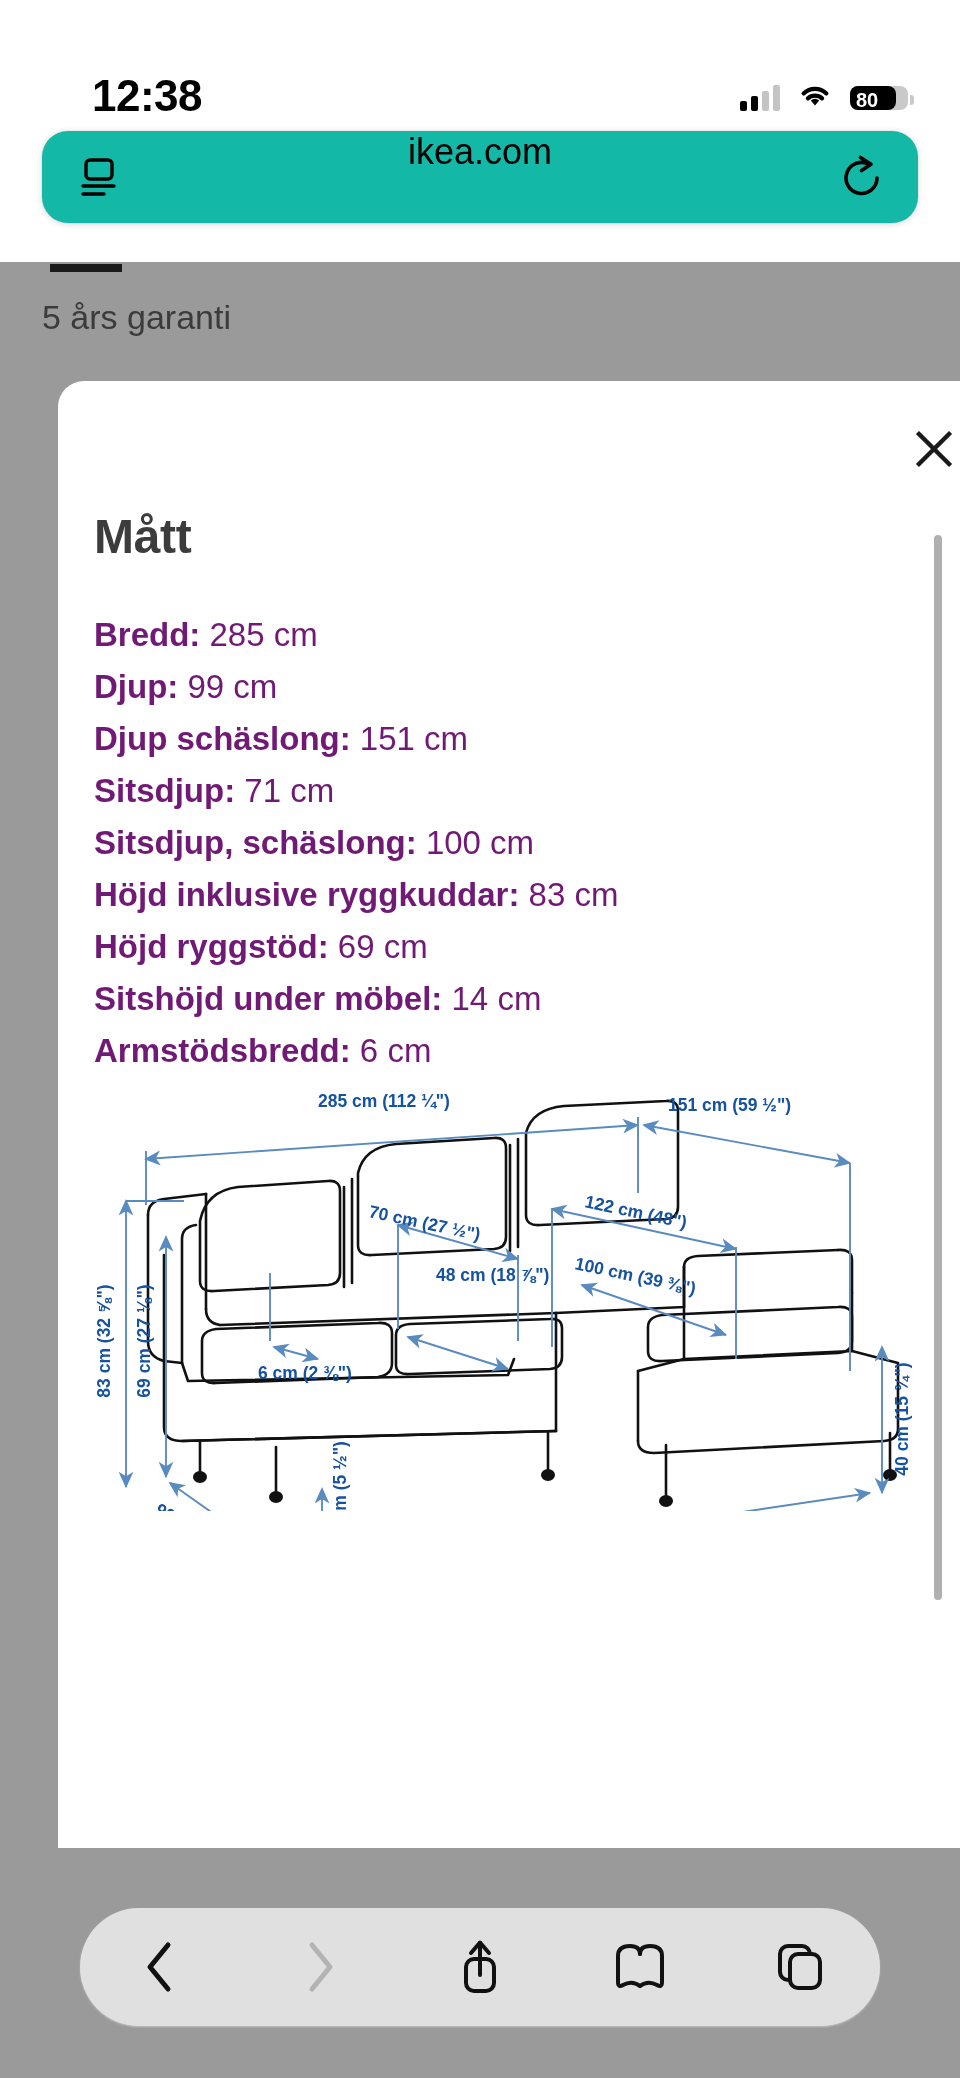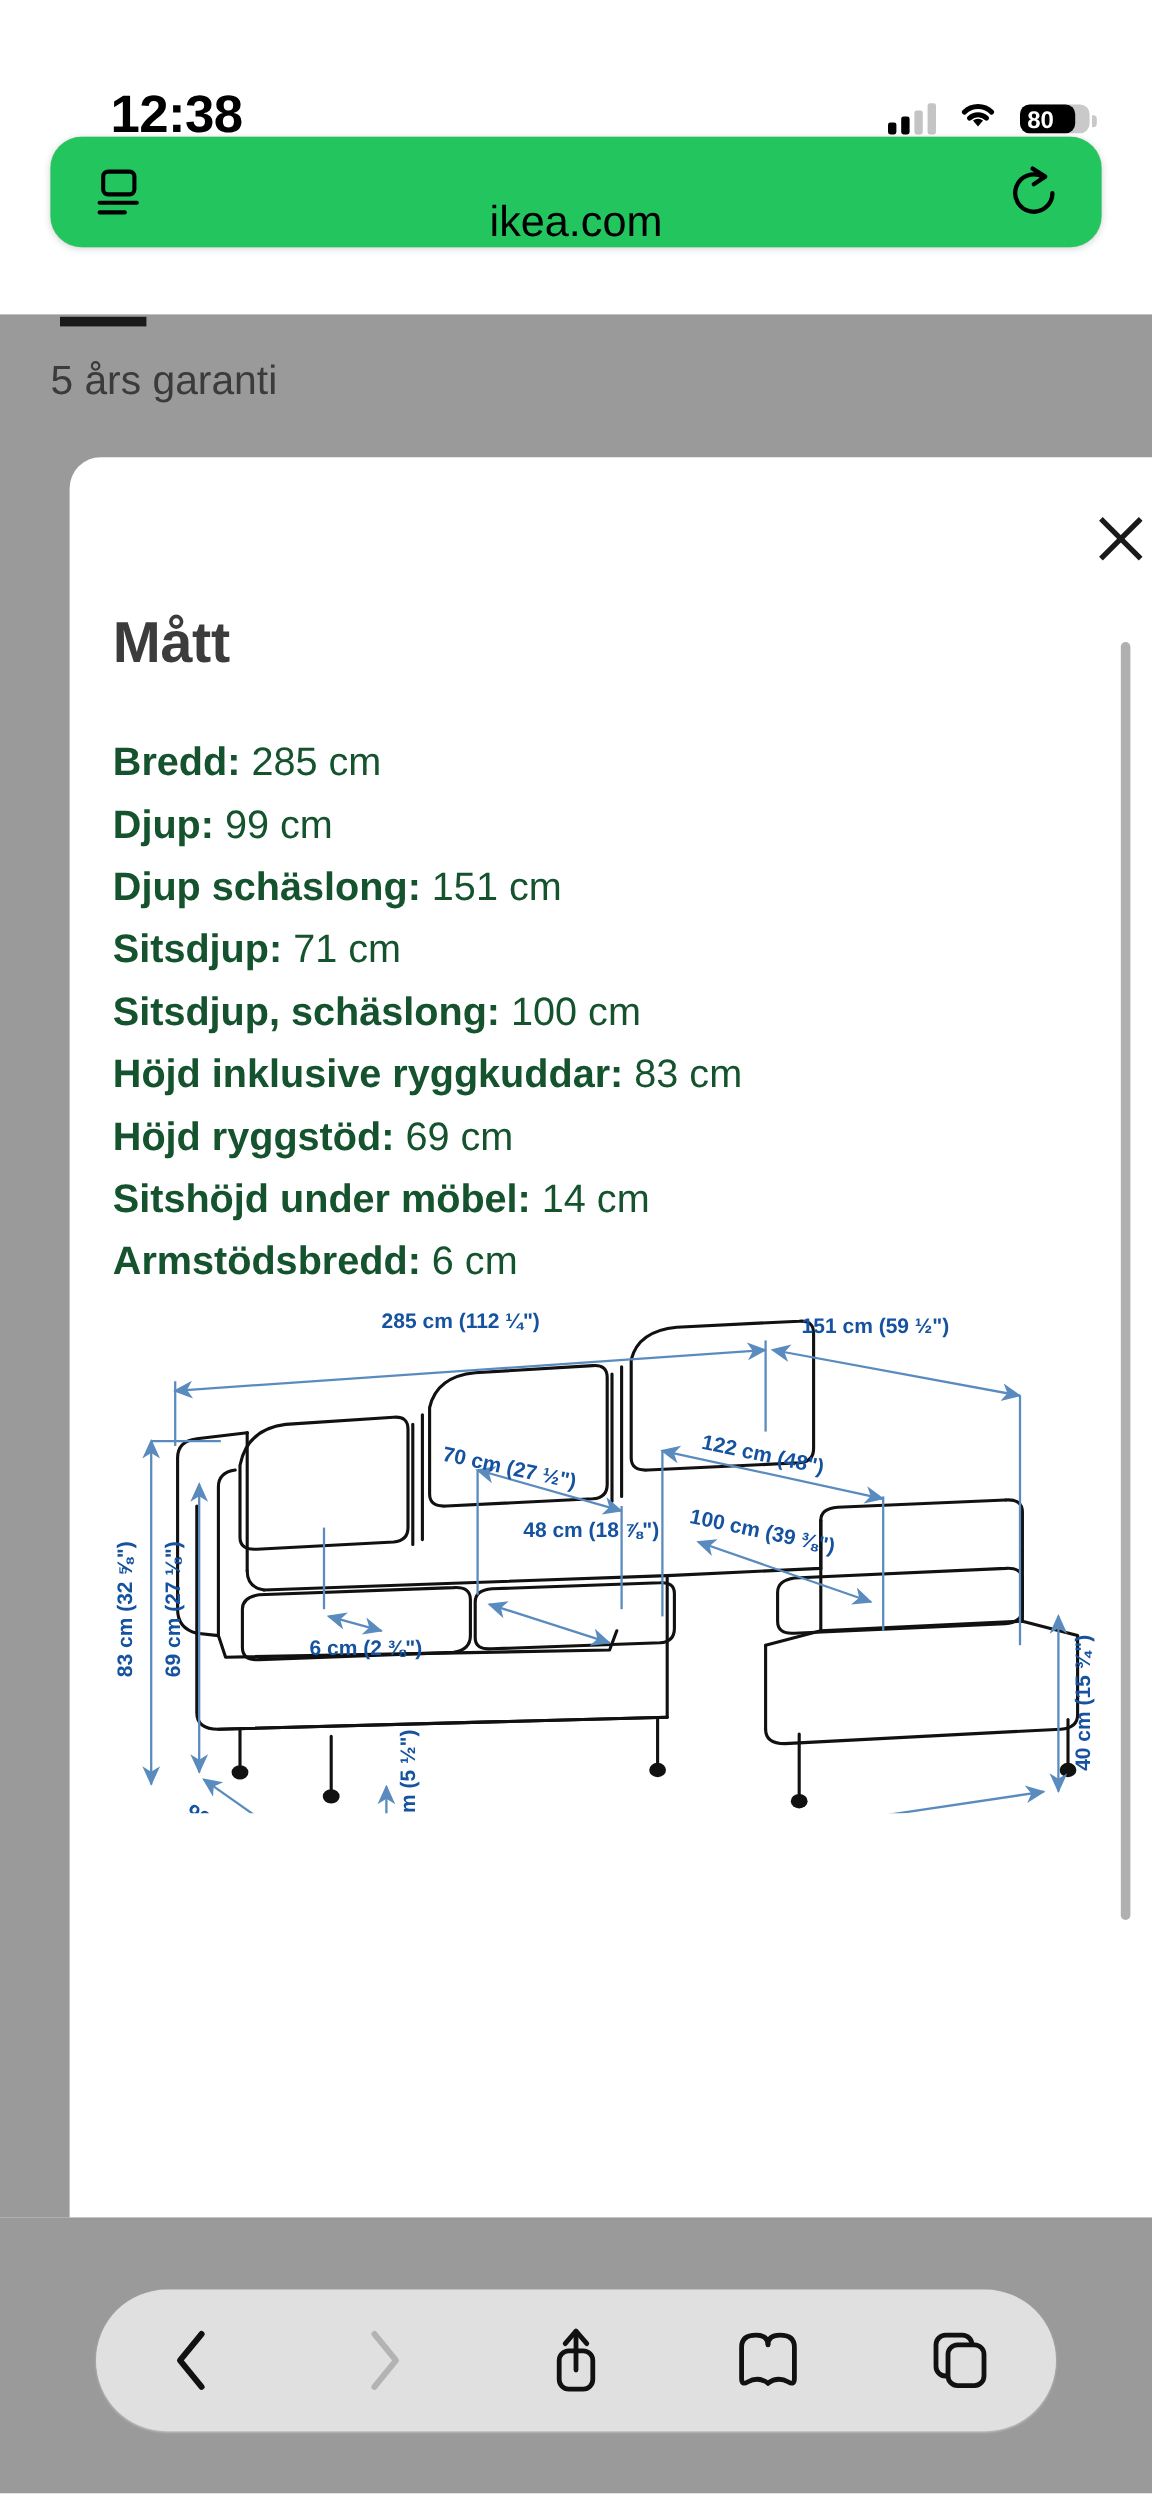--- a/index.html
+++ b/index.html
@@ -48,25 +48,25 @@
     position: absolute; right: -6px; top: 9px; width: 4px; height: 10px;
     border-radius: 0 3px 3px 0; background: #c9c9c9;
   }
   .battery .pct {
     position: absolute; left: 6px; top: 1px;
     font-size: 20px; font-weight: 700; color: #fff; line-height: 26px;
   }
 
   
   #urlbar {
-    position: absolute; left: 42px; top: 114px;
+    position: absolute; left: 42px; top: 131px;
     width: 876px; height: 92px;
-    background: #22c55e; border-radius: 26px;
+    background: #14b8a6; border-radius: 26px;
     box-shadow: 0 1px 6px rgba(0,0,0,0.16), 0 0 0 0.5px rgba(0,0,0,0.05);
-    display: flex; align-items: flex-end;
+    display: flex; align-items: flex-start;
   }
   #urlbar .left-btn { position: absolute; left: 36px; top: 26px; }
   #urlbar .domain {
     width: 100%; text-align: center;
     font-size: 36px; color: #000; font-weight: 400;
   }
   #urlbar .right-btn { position: absolute; right: 34px; top: 24px; }
 
   
   #page-dim {
@@ -101,21 +101,21 @@
     position: absolute; left: 36px; top: 128px;
     font-size: 48px; font-weight: 700; color: #3c3c3c;
     letter-spacing: -0.3px;
   }
 
   
   #specs {
     position: absolute; left: 36px; top: 228px; width: 840px;
   }
   .spec-row {
-    font-size: 33px; color: #14532d; line-height: 52px;
+    font-size: 33px; color: #701a75; line-height: 52px;
     white-space: nowrap;
   }
   .spec-row .k { font-weight: 700; }
   .spec-row .v { font-weight: 400; }
 
   
   #diagram {
     position: absolute; left: 20px; top: 660px;
     width: 900px; height: 470px;
   }

